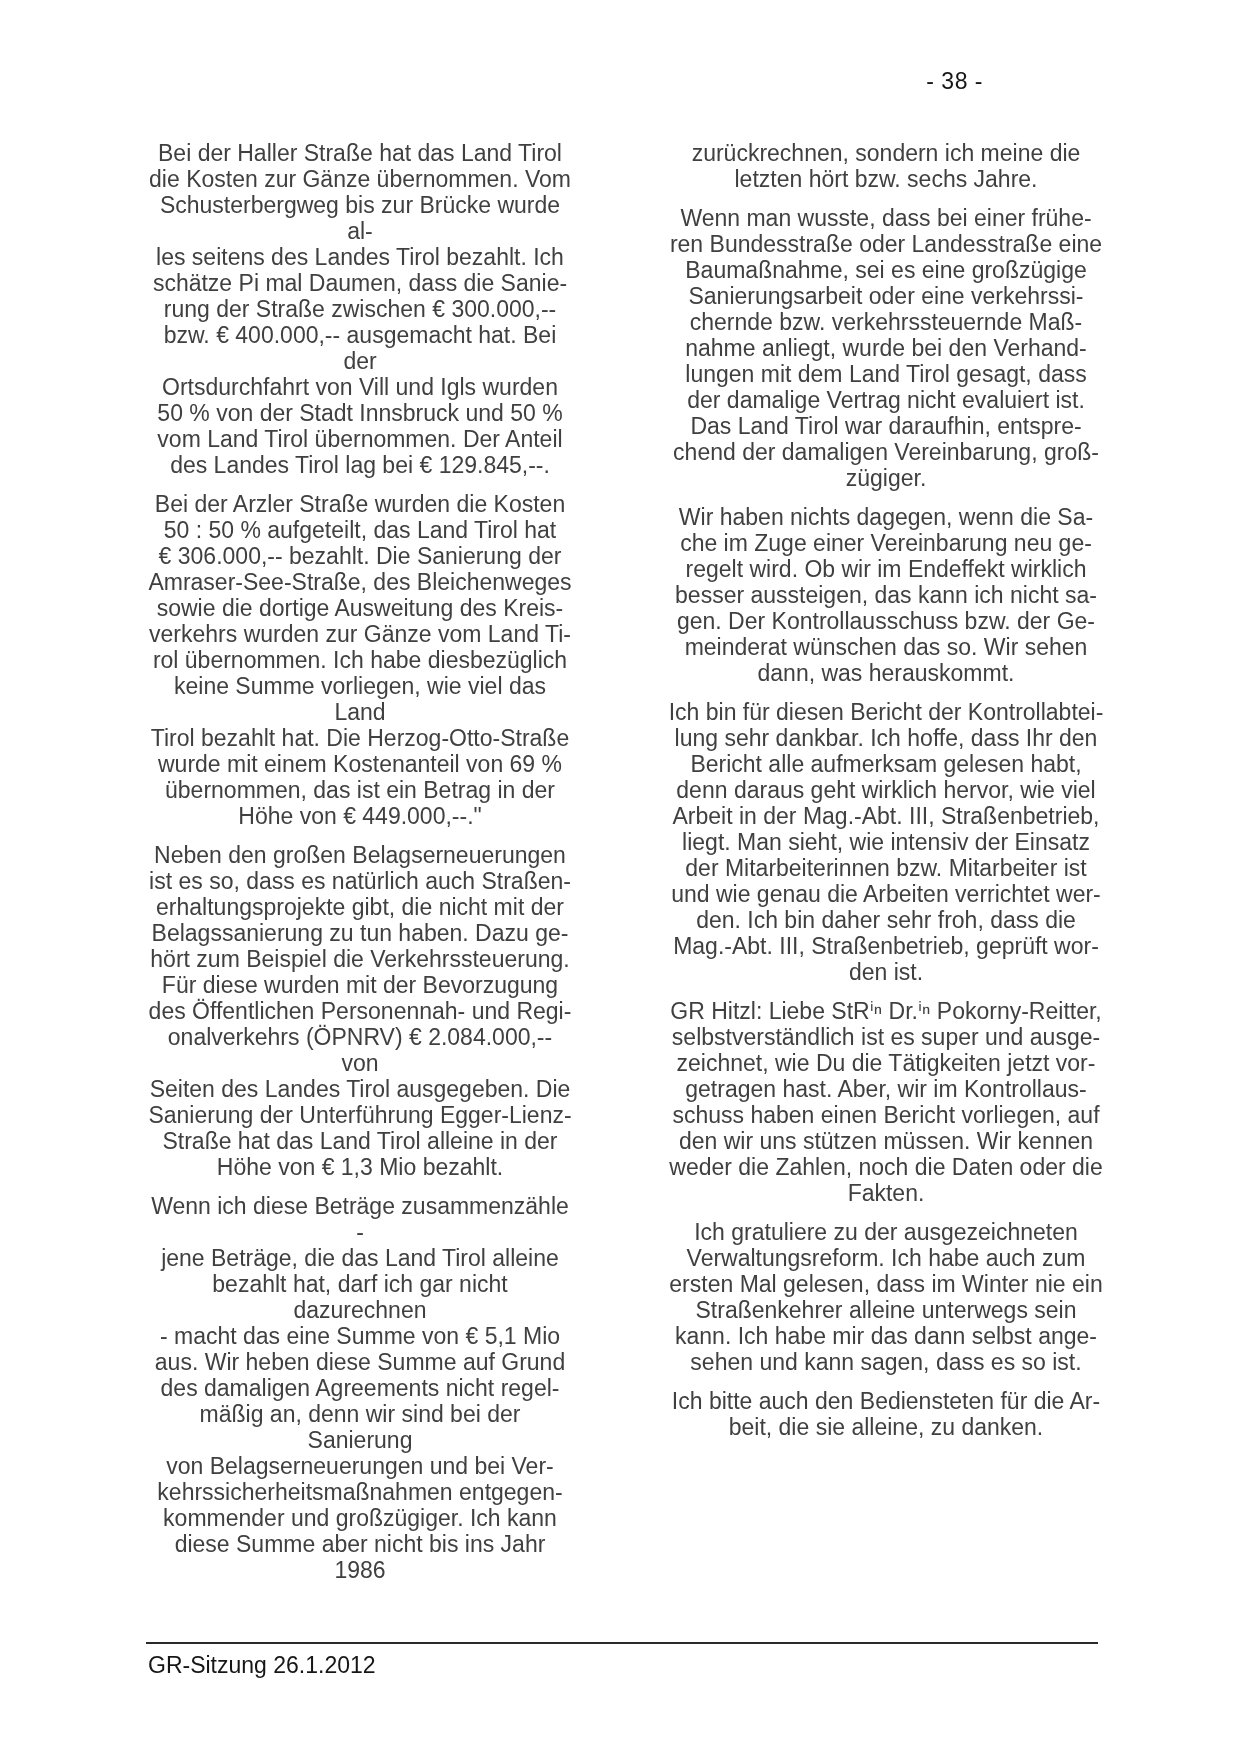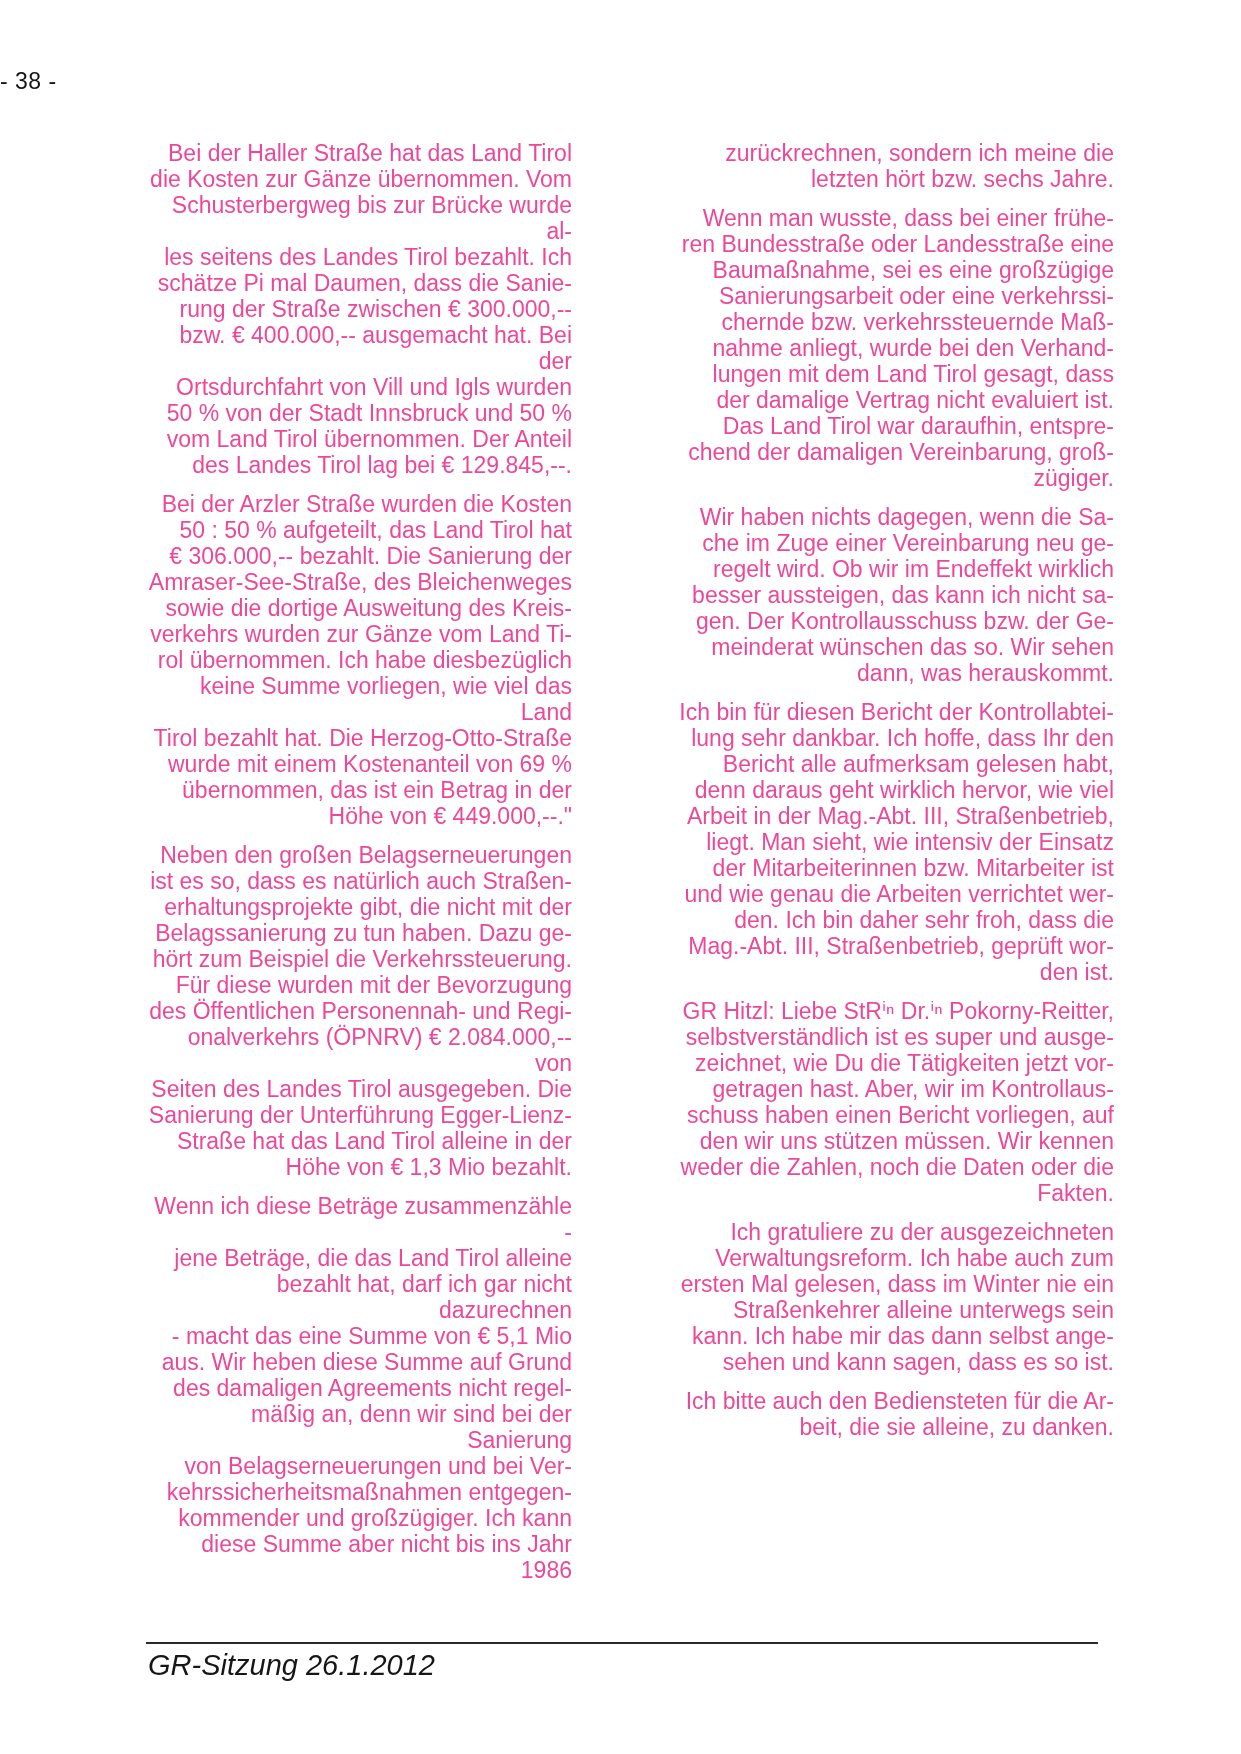--- a/index.html
+++ b/index.html
@@ -13,21 +13,21 @@
     height: 1754px;
     font-family: "Liberation Sans", "DejaVu Sans", sans-serif;
     color: #161616;
     overflow: hidden;
   }
   .page-number {
     position: absolute;
     top: 68px;
     left: 0;
     width: 983px;
-    text-align: left;
+    text-align: right;
     font-size: 23px;
     line-height: 26px;
     letter-spacing: 0.5px;
   }
   .column {
     position: absolute;
     top: 140px;
   }
   .column-left {
     left: 148px;
@@ -35,38 +35,37 @@
   }
   .column-right {
     left: 658px;
     width: 456px;
   }
   .paragraph {
     margin: 0 0 13px 0;
     font-size: 23px;
     line-height: 26px;
     white-space: pre-line;
-    text-align: right;
-    color: #ec4899;
+    text-align: center;
+    color: #404040;
   }
   .footer-rule {
     position: absolute;
     left: 146px;
     top: 1642px;
     width: 952px;
     height: 0;
     border-top: 2px solid #2a2a2a;
   }
   .footer-text {
     position: absolute;
     left: 148px;
     top: 1652px;
-    font-size: 29px;
+    font-size: 23px;
     line-height: 26px;
-    font-style: italic;
   }
 </style>
 </head>
 <body>
 
 <div class="page-number">- 38 -</div>
 
 <div class="column column-left">
     <p class="paragraph">Bei der Haller Straße hat das Land Tirol
 die Kosten zur Gänze übernommen. Vom

